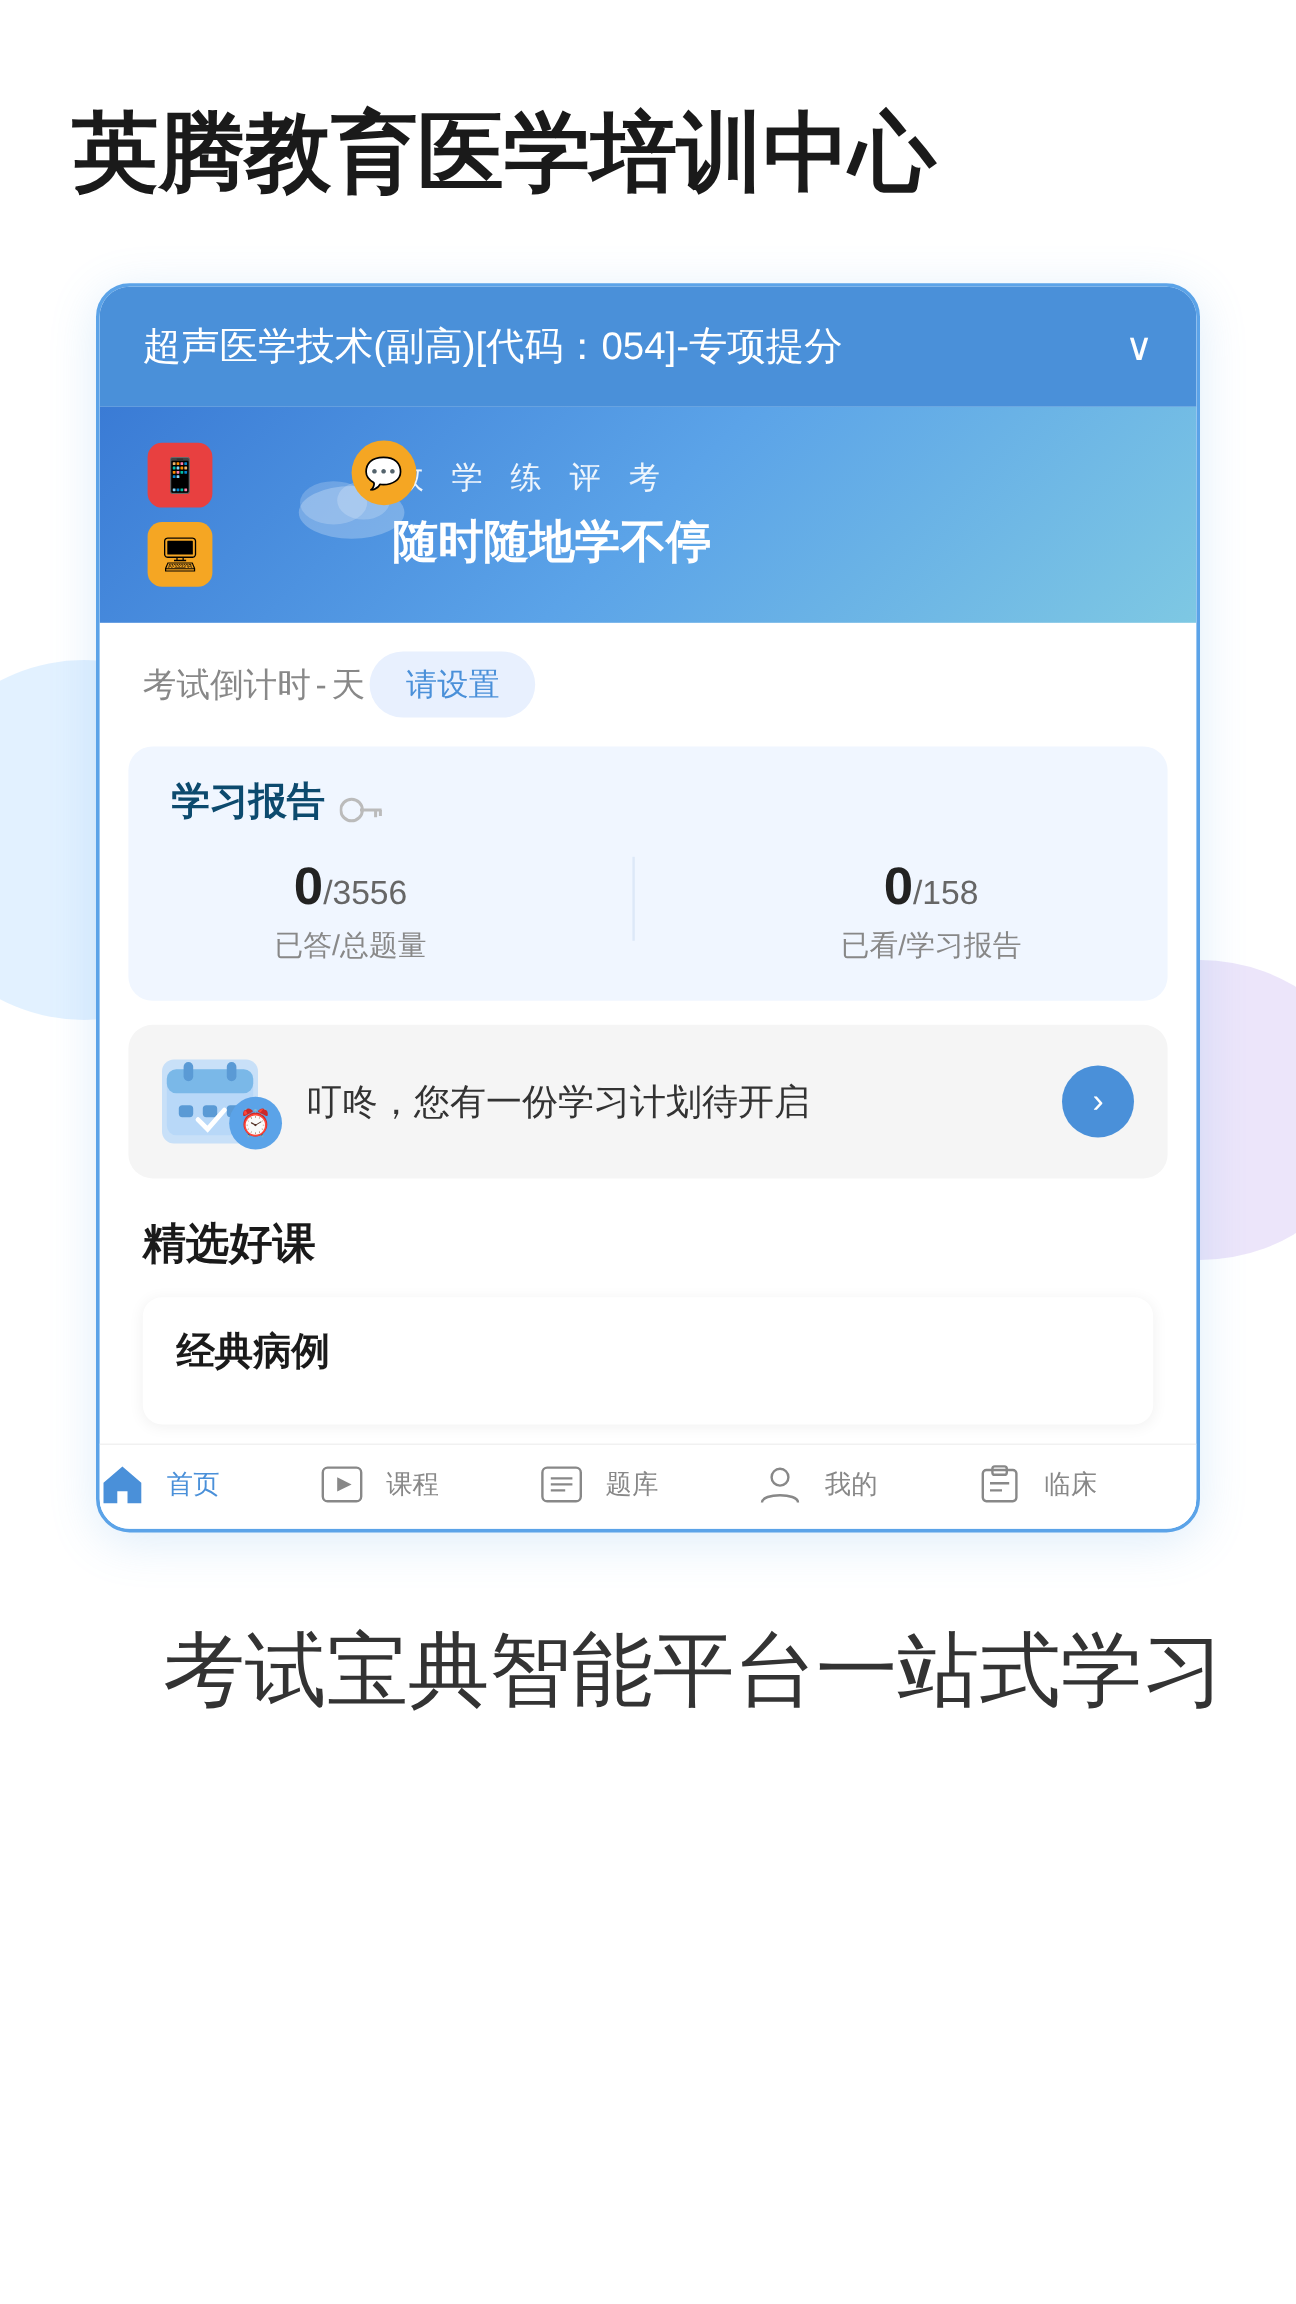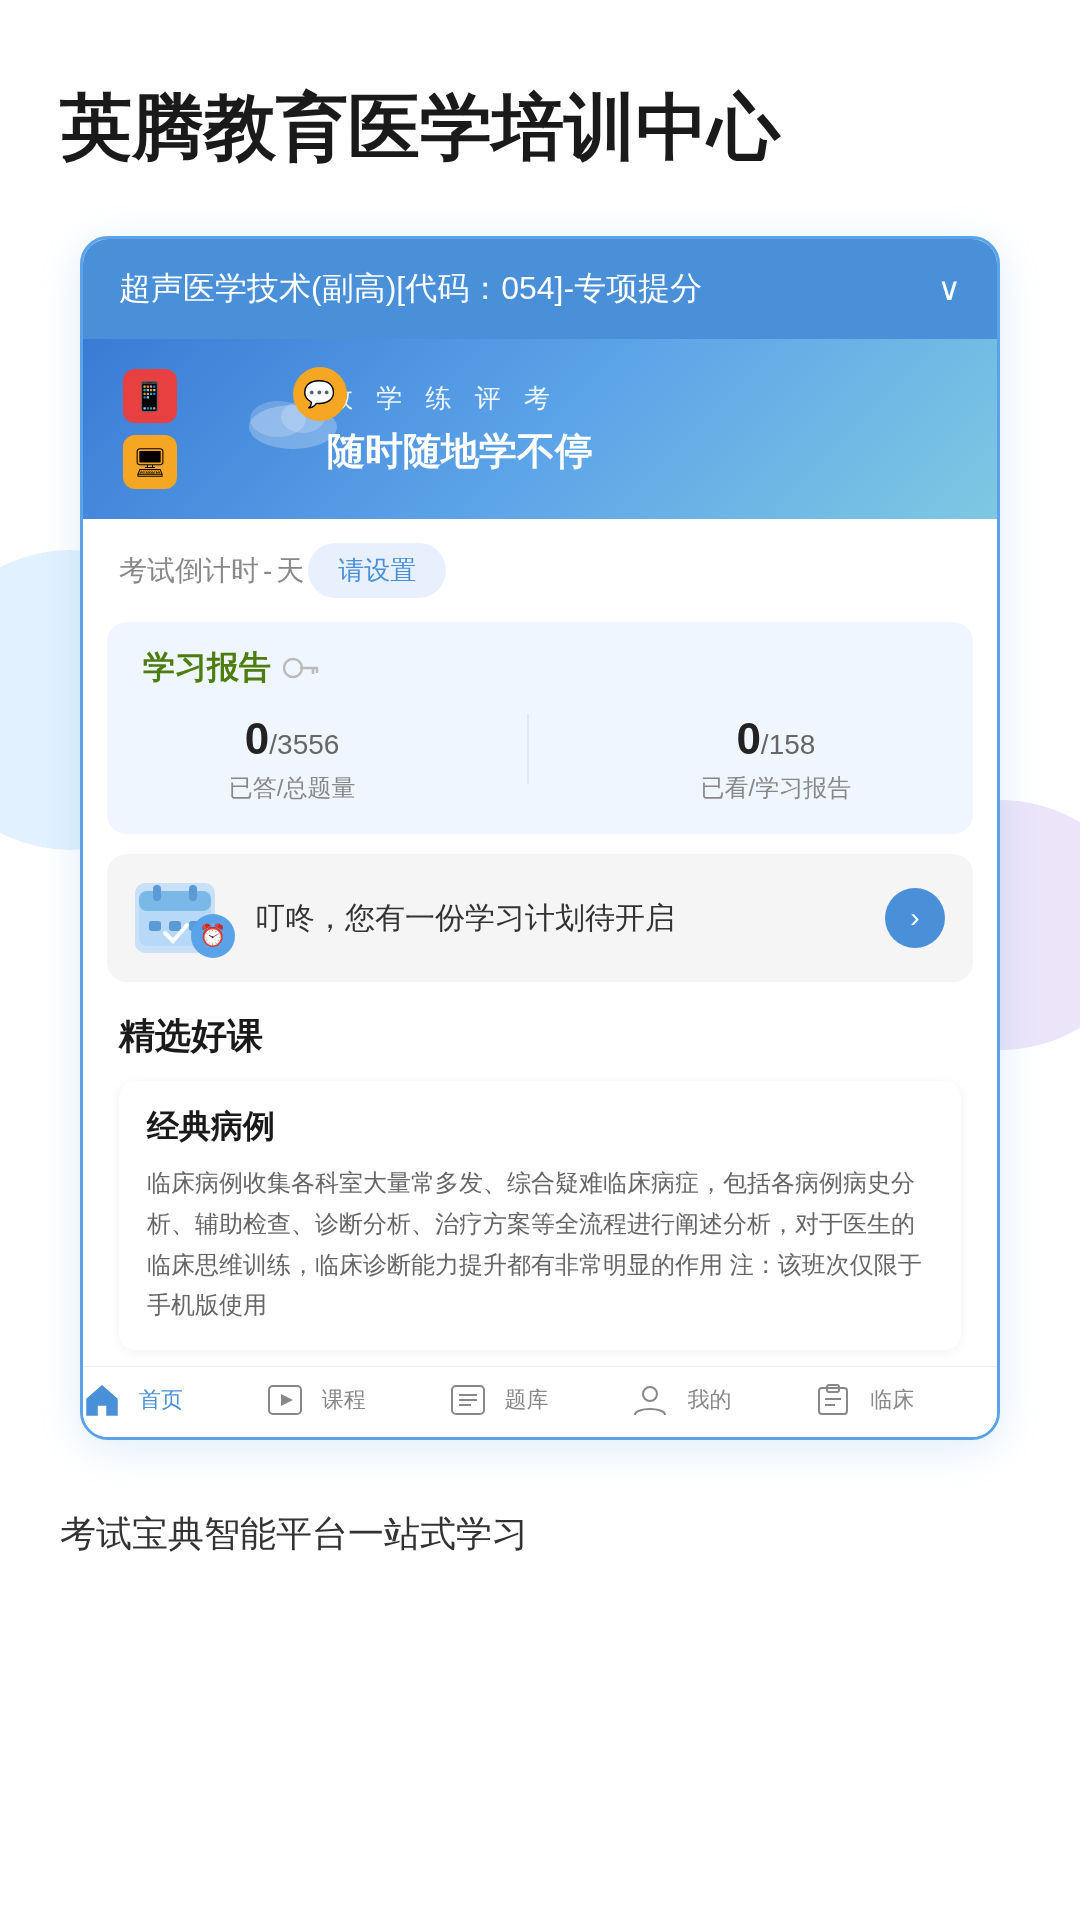--- a/index.html
+++ b/index.html
@@ -172,23 +172,23 @@
     
     .section-box {
       margin: 0 24px 20px;
       background: #f0f6ff;
       border-radius: 20px;
       padding: 24px 36px 30px;
     }
     .section-title {
       font-size: 32px;
       font-weight: 700;
-      color: #4d7c0f;
-      display: flex;
-      align-items: center;
+      color: #0c4a6e;
+      display: flex;
+      align-items: flex-end;
       gap: 12px;
       margin-bottom: 24px;
     }
     .stats-row {
       display: flex;
       justify-content: space-around;
       align-items: flex-start;
       margin-top: 21px;
     }
     .stat-item {
@@ -321,22 +321,22 @@
     .nav-label {
       font-size: 22px;
       color: #888;
     }
     .nav-label.active {
       color: #4a90d9;
     }
 
     
     .tagline {
-      text-align: left;
-      font-size: 36px;
+      text-align: right;
+      font-size: 68px;
       font-weight: 400;
       color: #333;
       padding: 70px 60px 80px;
       position: relative;
       z-index: 1;
     }
   </style>
 </head>
 <body>
 
@@ -424,22 +424,20 @@
       <div class="plan-icon-clock">⏰</div>
     </div>
     <div class="plan-text">叮咚，您有一份学习计划待开启</div>
     <div class="plan-btn">›</div>
   </div>
 
   <div class="courses-section">
     <div class="courses-title">精选好课</div>
     <div class="course-item">
       <div class="course-name">经典病例</div>
-      <div class="course-desc">临床病例收集各科室大量常多发、综合疑难临床病症，包括各病例病史分析、辅助检查、诊断分析、治疗方案等全流程进行阐述分析，对于医生的临床思维训练，临床诊断能力提升都有非常明显的作用
-注：该班次仅限于手机版使用</div>
     </div>
   </div>
 
   <div class="bottom-nav">
     <div class="nav-item">
       <svg width="38" height="34" viewBox="0 0 38 34" fill="none">
         <path d="M4 16L19 3L34 16V32H24V22H14V32H4V16Z" fill="#4a90d9" stroke="#4a90d9" stroke-width="1.5"></path>
       </svg>
       <span class="nav-label active">首页</span>
     </div>

